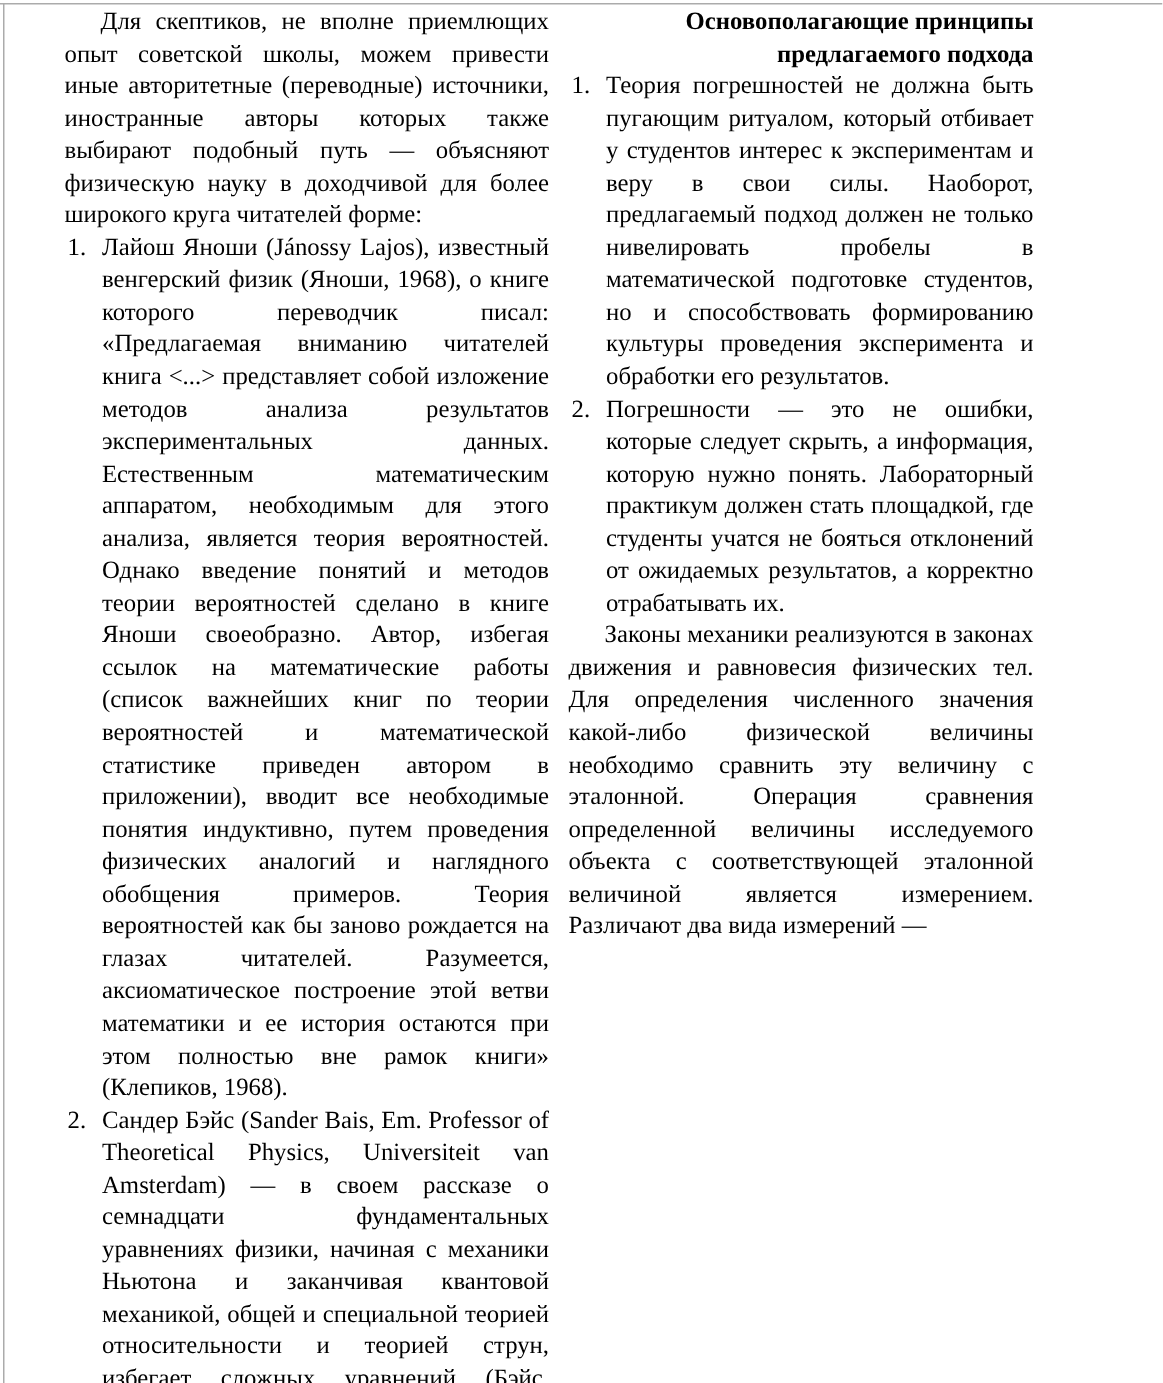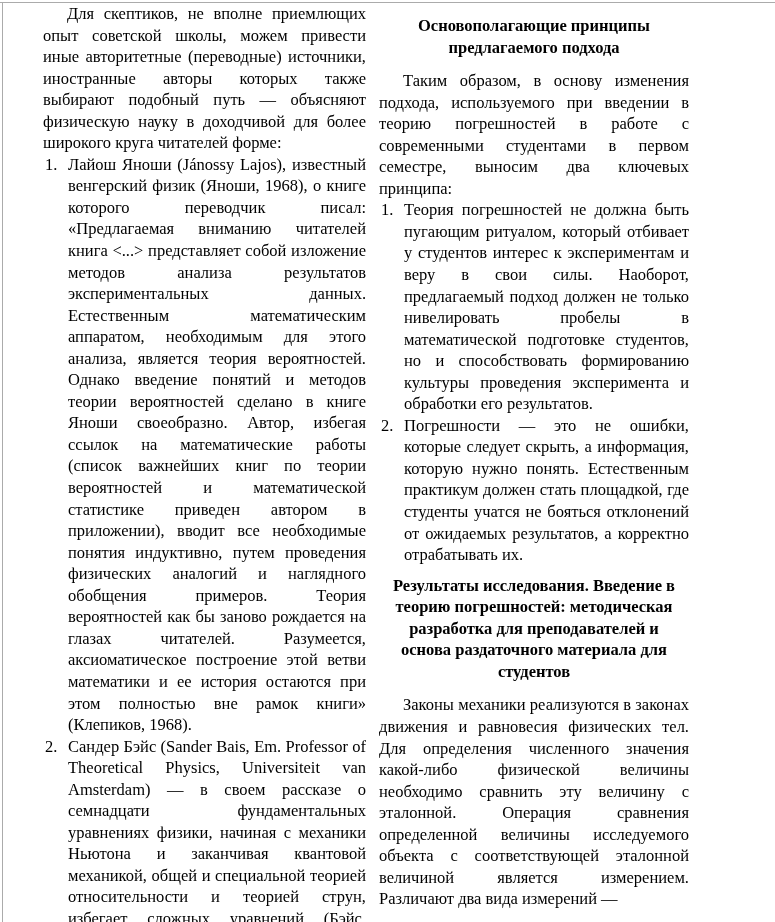--- a/index.html
+++ b/index.html
@@ -41,22 +41,22 @@
     text-align: justify;
     hyphens: auto;
     -webkit-hyphens: auto;
   }
   .col-left  { width: 323px; }
   .col-right { width: 310px; }
   p { margin: 0; }
   .indent { text-indent: 24px; }
   .heading {
     font-weight: bold;
-    text-align: center;
-    margin: 12px;
+    text-align: right;
+    margin: 0;
     hyphens: none;
   }
   .heading-results { margin-top: 9px; }
   .oli {
     position: relative;
     padding-left: 25px;
   }
   .oli .num {
     position: absolute;
     left: 2px;
@@ -79,29 +79,27 @@
       <div>Лайош Яноши (Jánossy Lajos), известный венгерский физик (Яноши, 1968), о книге которого переводчик писал: «Предлагаемая вниманию читателей книга &lt;...&gt; представляет собой изложение методов анализа результатов экспериментальных данных. Естественным математическим аппаратом, необходимым для этого анализа, является теория вероятностей. Однако введение понятий и методов теории вероятностей сделано в книге Яноши своеобразно. Автор, избегая ссылок на математические работы (список важнейших книг по теории вероятностей и математической статистике приведен автором в приложении), вводит все необходимые понятия индуктивно, путем проведения физических аналогий и наглядного обобщения примеров. Теория вероятностей как бы заново рождается на глазах читателей. Разумеется, аксиоматическое построение этой ветви математики и ее история остаются при этом полностью вне  рамок книги» (Клепиков, 1968).</div>
     </div>
     <div class="oli">
       <span class="num">2.</span>
       <div>Сандер Бэйс (Sander Bais, Em. Professor of Theoretical Physics, Universiteit van Amsterdam) — в своем рассказе о семнадцати фундаментальных уравнениях физики, начиная с механики Ньютона и заканчивая квантовой механикой, общей и специальной теорией относительности и теорией струн, избегает сложных уравнений (Бэйс, 2013).</div>
     </div>
   </div>
 
   <div class="col col-right">
     <p class="heading">Основополагающие принципы предлагаемого подхода</p>
-    <p class="indent">Таким образом, в основу изменения подхода, используемого при введении в теорию погрешностей в работе с современными студентами в первом семестре, выносим два ключевых принципа:</p>
 
     <div class="oli">
       <span class="num">1.</span>
       <div>Теория погрешностей не должна быть пугающим ритуалом, который отбивает у студентов интерес к экспериментам и веру в свои силы. Наоборот, предлагаемый подход должен не только нивелировать пробелы в математической подготовке студентов, но и способствовать формированию культуры проведения эксперимента и обработки его результатов.</div>
     </div>
     <div class="oli">
       <span class="num">2.</span>
-      <div>Погрешности — это не ошибки, которые следует скрыть, а информация, которую нужно понять. Естественным практикум должен стать площадкой, где студенты учатся не бояться отклонений от ожидаемых результатов, а корректно отрабатывать их.</div>
+      <div>Погрешности — это не ошибки, которые следует скрыть, а информация, которую нужно понять. Лабораторный практикум должен стать площадкой, где студенты учатся не бояться отклонений от ожидаемых результатов, а корректно отрабатывать их.</div>
     </div>
 
-    <p class="heading heading-results">Результаты исследования. Введение в теорию погрешностей: методическая разработка для преподавателей и основа раздаточного материала для студентов</p>
 
     <p class="indent"><span>Законы механики реализуются в законах движения и равновесия физических тел. Для определения численного значения какой-либо физической величины необходимо сравнить эту величину с эталонной. Операция сравнения определенной величины исследуемого объекта с соответствующей эталонной величиной является измерением. Различают два вида измерений — </span></p>
   </div>
 
 </div>
 
 </body></html>

